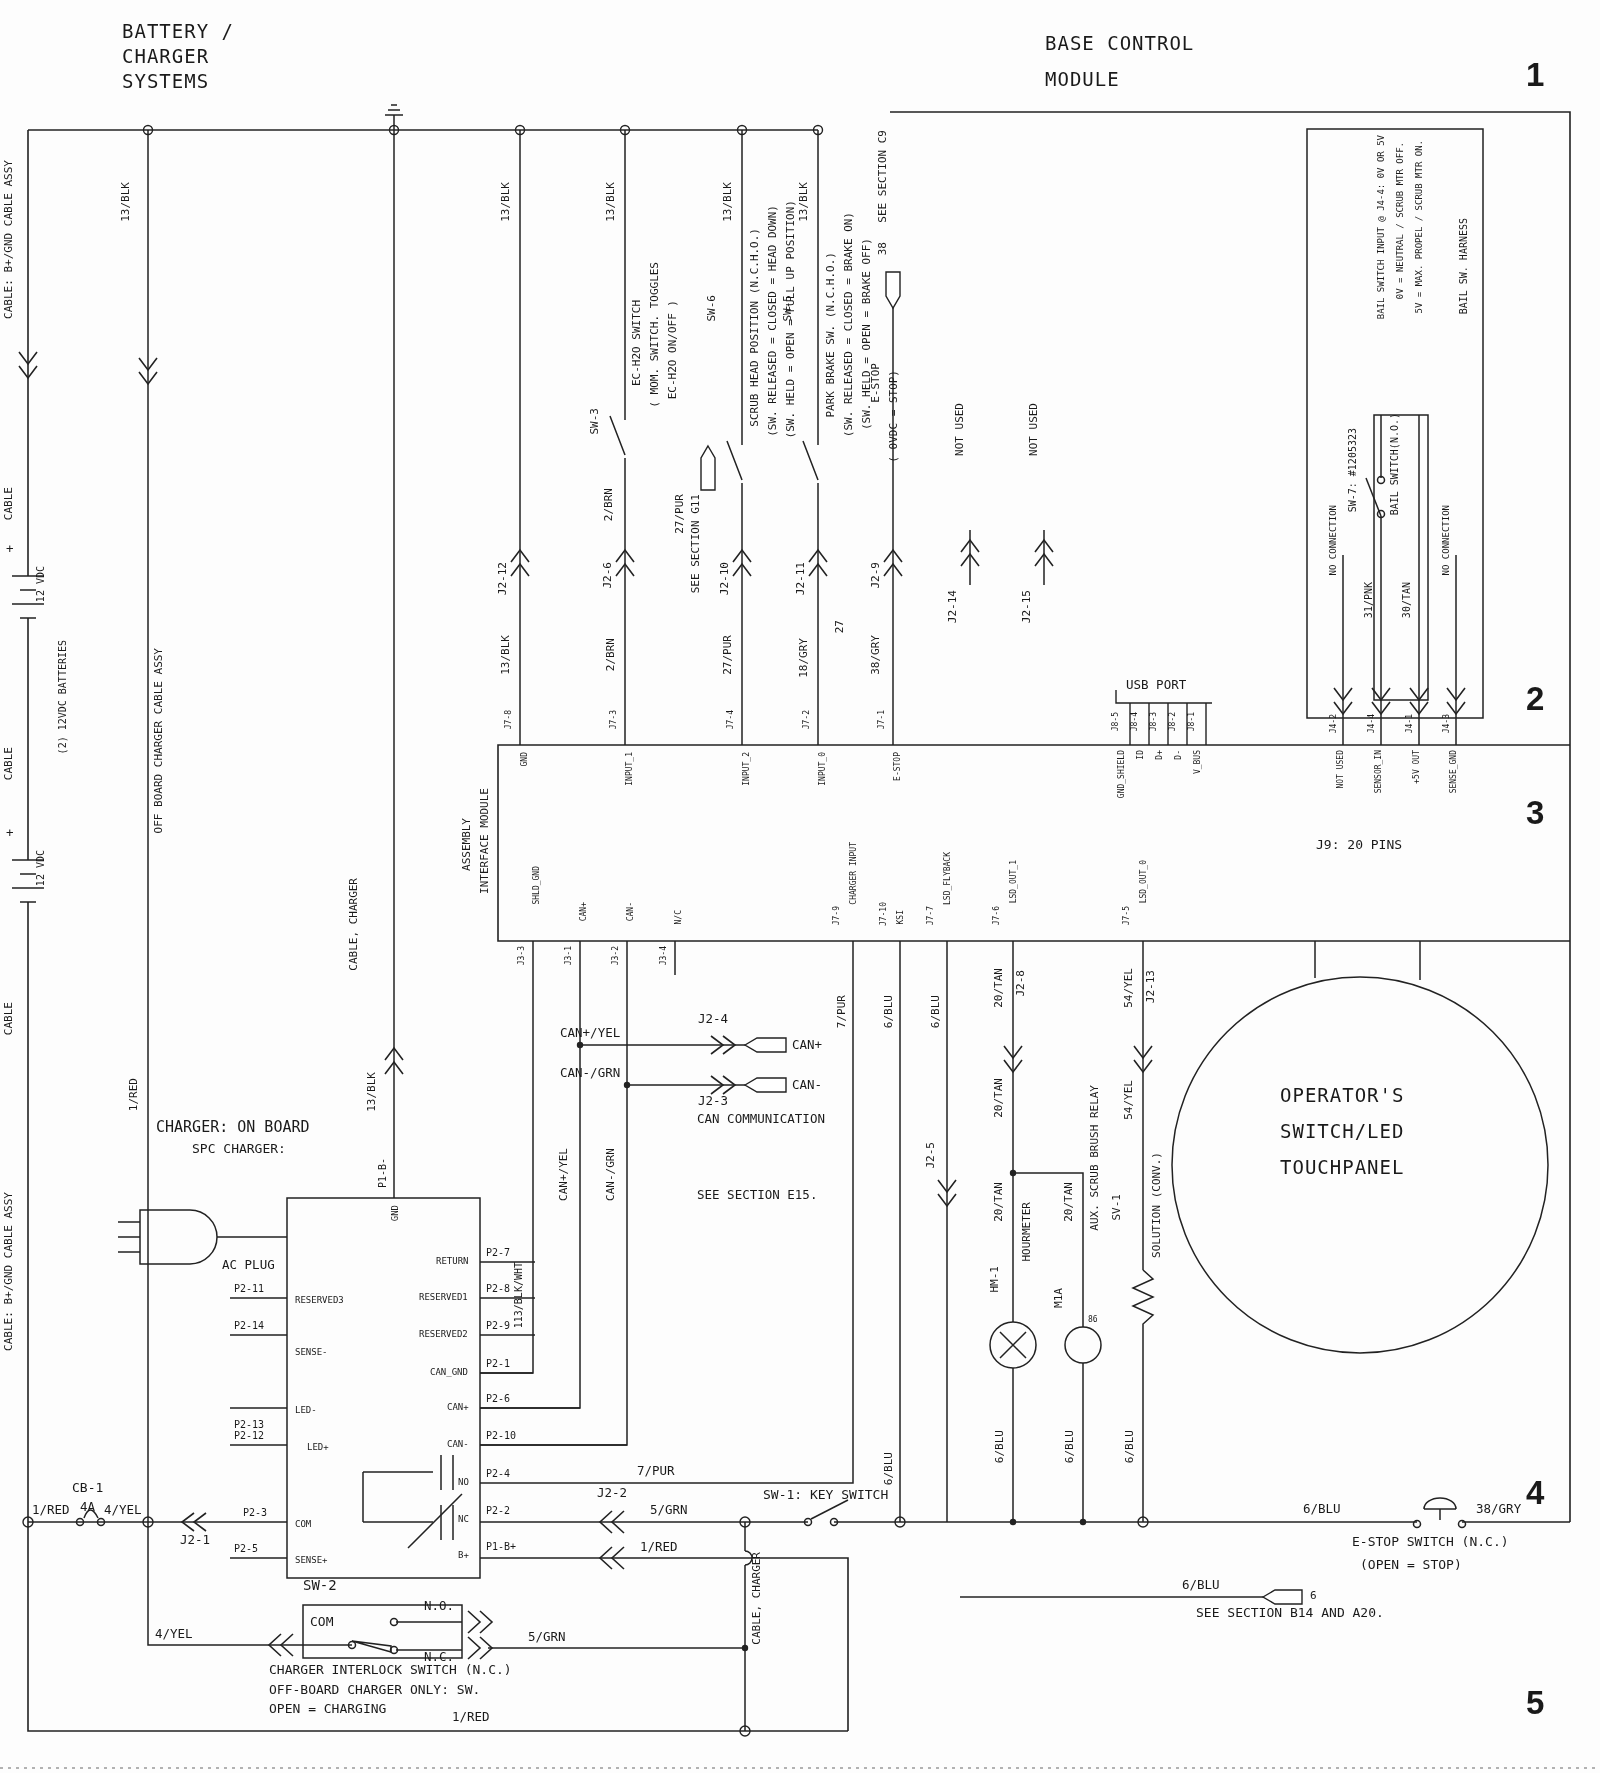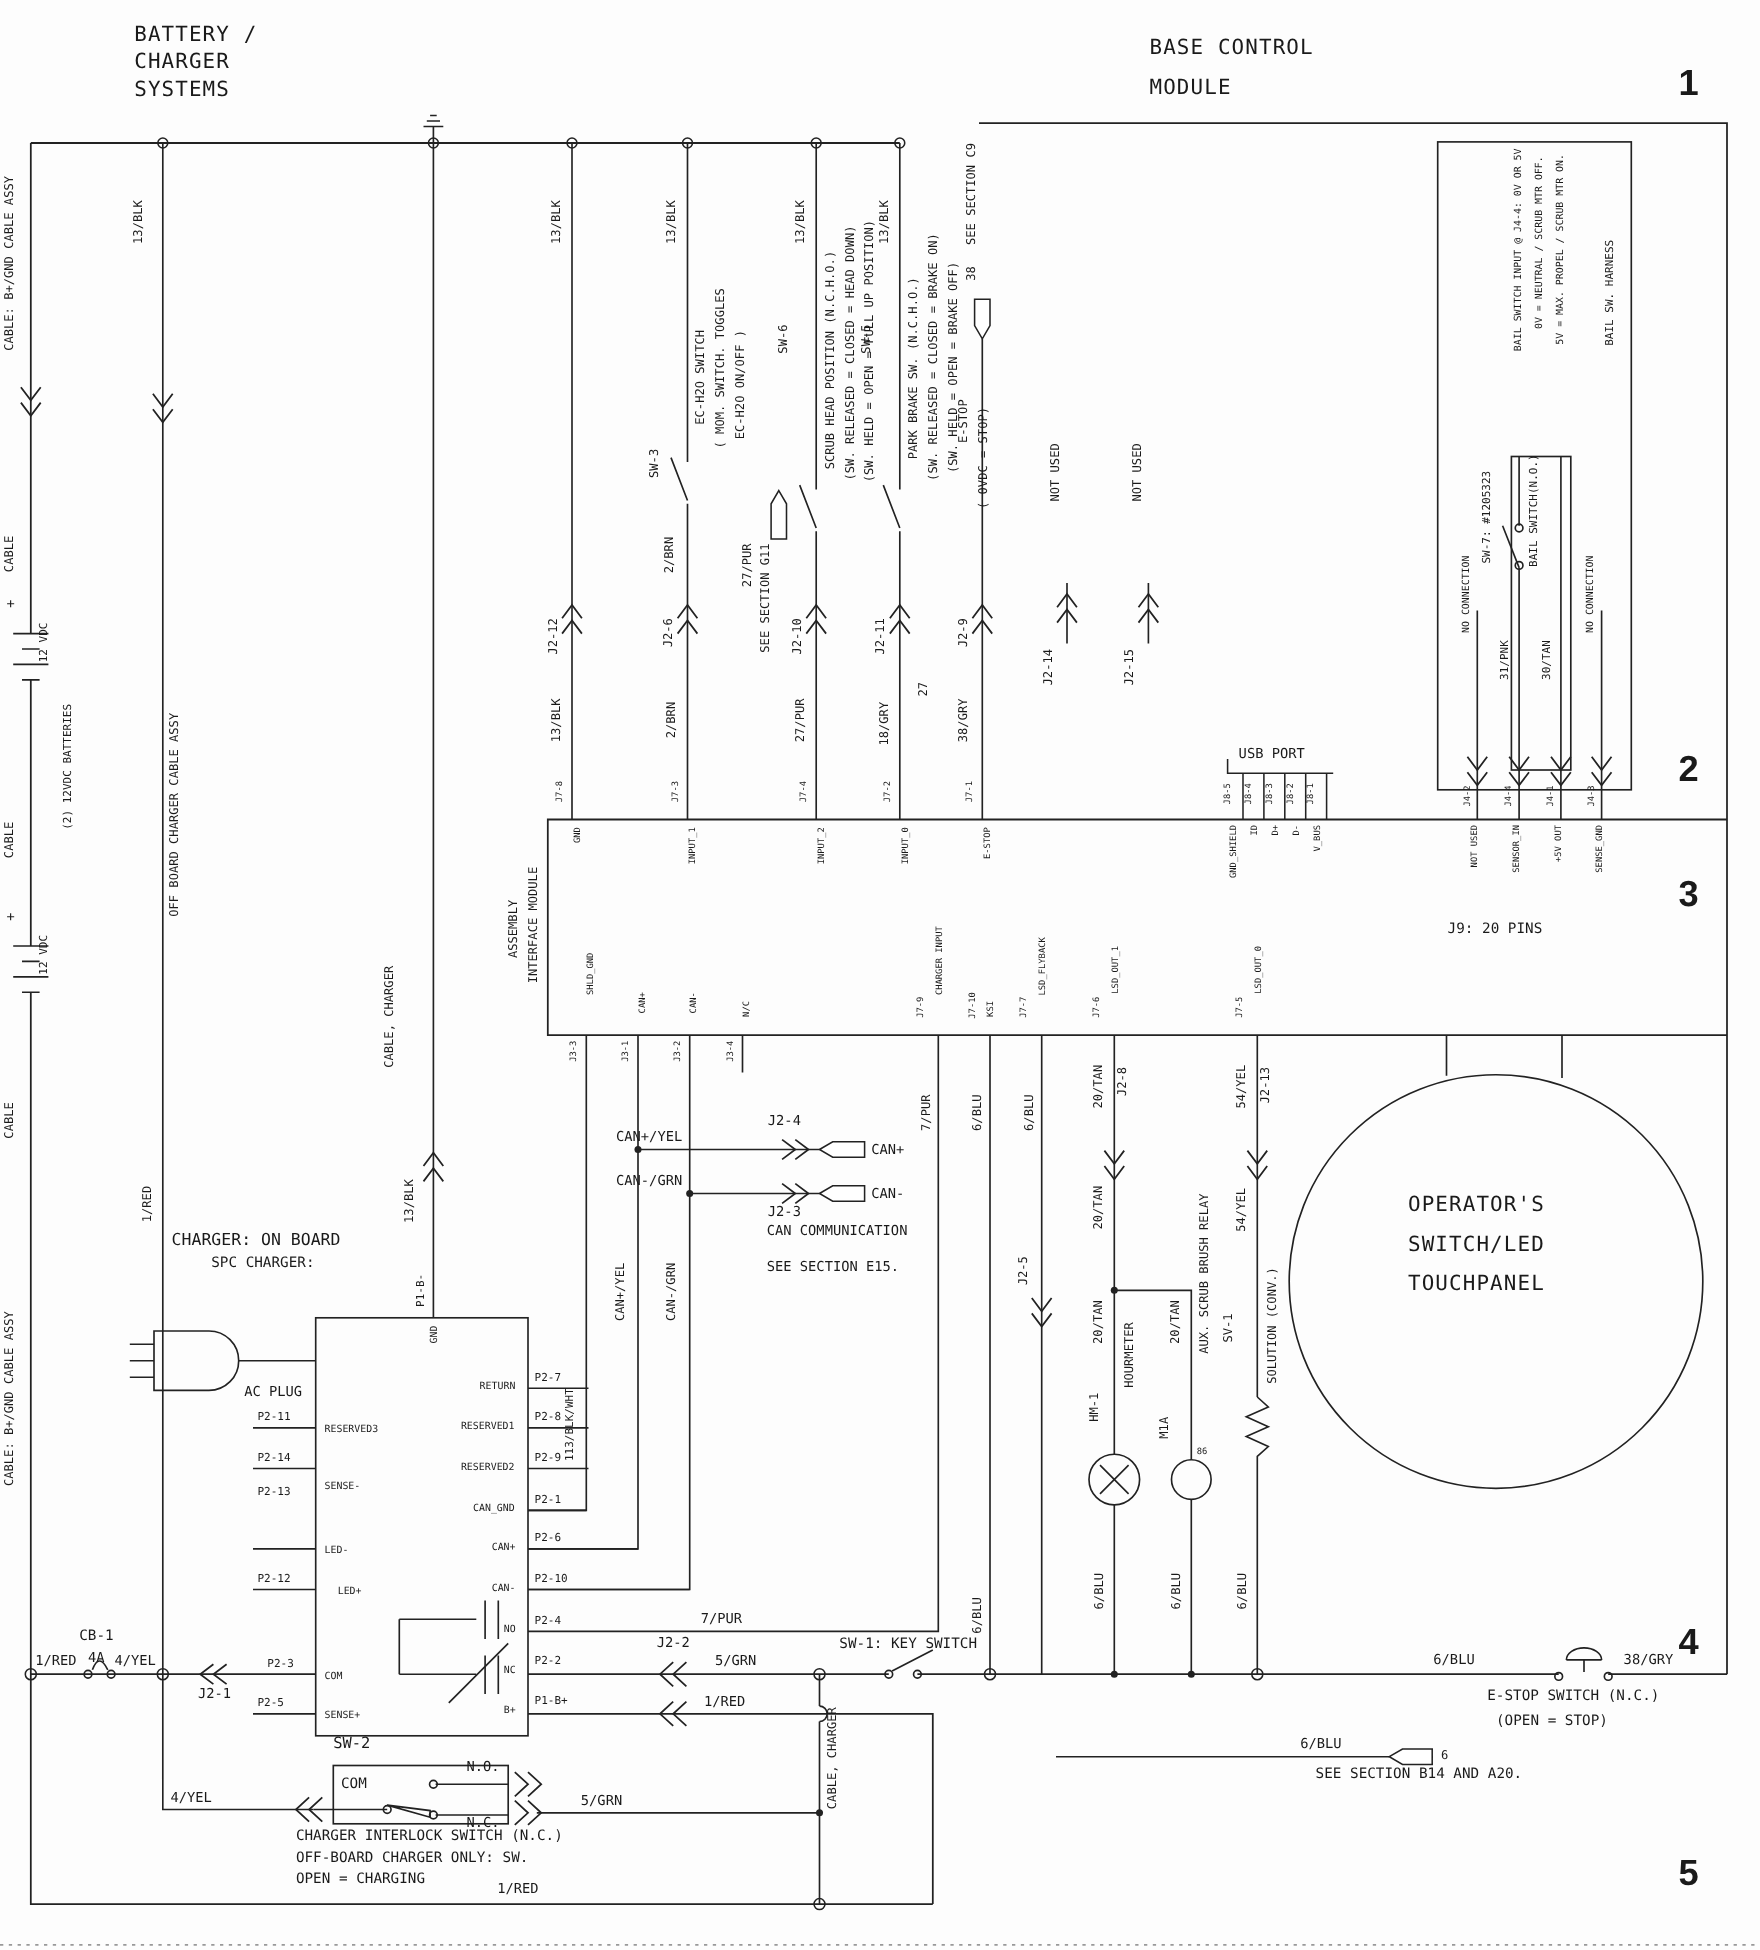--- a/index.html
+++ b/index.html
@@ -359,21 +359,21 @@
 <div class="v f8" style="left:1123px;top:906px;">J7-5</div>
 <div class="v f8" style="left:1140px;top:860px;">LSD_OUT_0</div>
 
 <div class="h f12" style="left:560px;top:1026px;">CAN+/YEL</div>
 <div class="h f12" style="left:560px;top:1066px;">CAN-/GRN</div>
 <div class="h f12" style="left:698px;top:1012px;">J2-4</div>
 <div class="h f12" style="left:698px;top:1094px;">J2-3</div>
 <div class="h f12" style="left:792px;top:1038px;">CAN+</div>
 <div class="h f12" style="left:792px;top:1078px;">CAN-</div>
 <div class="h f12" style="left:697px;top:1112px;">CAN COMMUNICATION</div>
-<div class="h f12" style="left:697px;top:1144px;">SEE SECTION E15.</div>
+<div class="h f12" style="left:697px;top:1188px;">SEE SECTION E15.</div>
 <div class="v f11" style="left:558px;top:1148px;">CAN+/YEL</div>
 <div class="v f11" style="left:605px;top:1148px;">CAN-/GRN</div>
 <div class="v f10" style="left:514px;top:1262px;">113/BLK/WHT</div>
 
 <div class="v f11" style="left:836px;top:995px;">7/PUR</div>
 <div class="v f11" style="left:883px;top:995px;">6/BLU</div>
 <div class="v f11" style="left:930px;top:995px;">6/BLU</div>
 <div class="v f11" style="left:925px;top:1142px;">J2-5</div>
 <div class="v f11" style="left:993px;top:968px;">20/TAN</div>
 <div class="v f11" style="left:1015px;top:970px;">J2-8</div>
@@ -403,21 +403,21 @@
 <div class="h f15" style="left:156px;top:1120px;">CHARGER: ON BOARD</div>
 <div class="h f13" style="left:192px;top:1142px;">SPC CHARGER:</div>
 <div class="h f12" style="left:222px;top:1258px;">AC PLUG</div>
 <div class="v f10" style="left:378px;top:1158px;">P1-B-</div>
 <div class="v f9" style="left:391px;top:1205px;">GND</div>
 
 <div class="h f10" style="left:234px;top:1284px;">P2-11</div>
 <div class="h f9" style="left:295px;top:1296px;">RESERVED3</div>
 <div class="h f10" style="left:234px;top:1321px;">P2-14</div>
 <div class="h f9" style="left:295px;top:1333px;margin-top:15px;">SENSE-</div>
-<div class="h f10" style="left:234px;top:1352px;">P2-13</div>
+<div class="h f10" style="left:234px;top:1420px;">P2-13</div>
 <div class="h f9" style="left:295px;top:1406px;">LED-</div>
 <div class="h f10" style="left:234px;top:1431px;">P2-12</div>
 <div class="h f9" style="left:295px;top:1443px;margin-left:12px;">LED+</div>
 <div class="h f10" style="left:243px;top:1508px;">P2-3</div>
 <div class="h f9" style="left:295px;top:1520px;">COM</div>
 <div class="h f10" style="left:234px;top:1544px;">P2-5</div>
 <div class="h f9" style="left:295px;top:1556px;">SENSE+</div>
 
 <div class="h f10" style="left:486px;top:1248px;">P2-7</div>
 <div class="h f9" style="left:436px;top:1257px;">RETURN</div>

